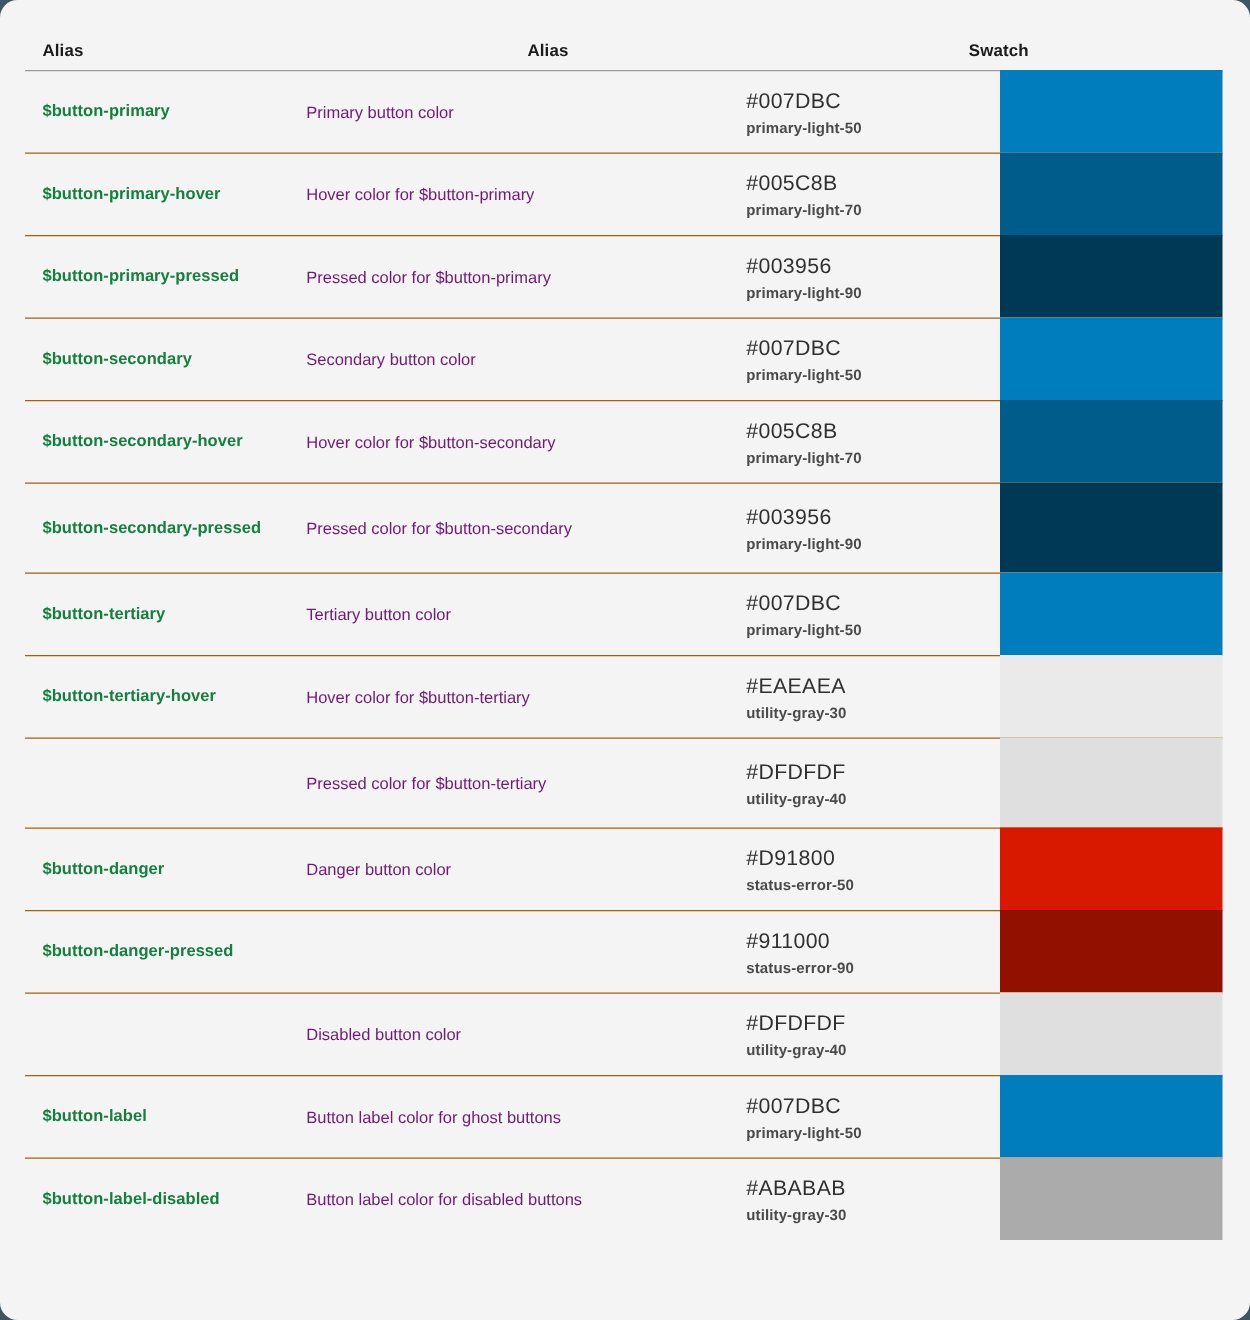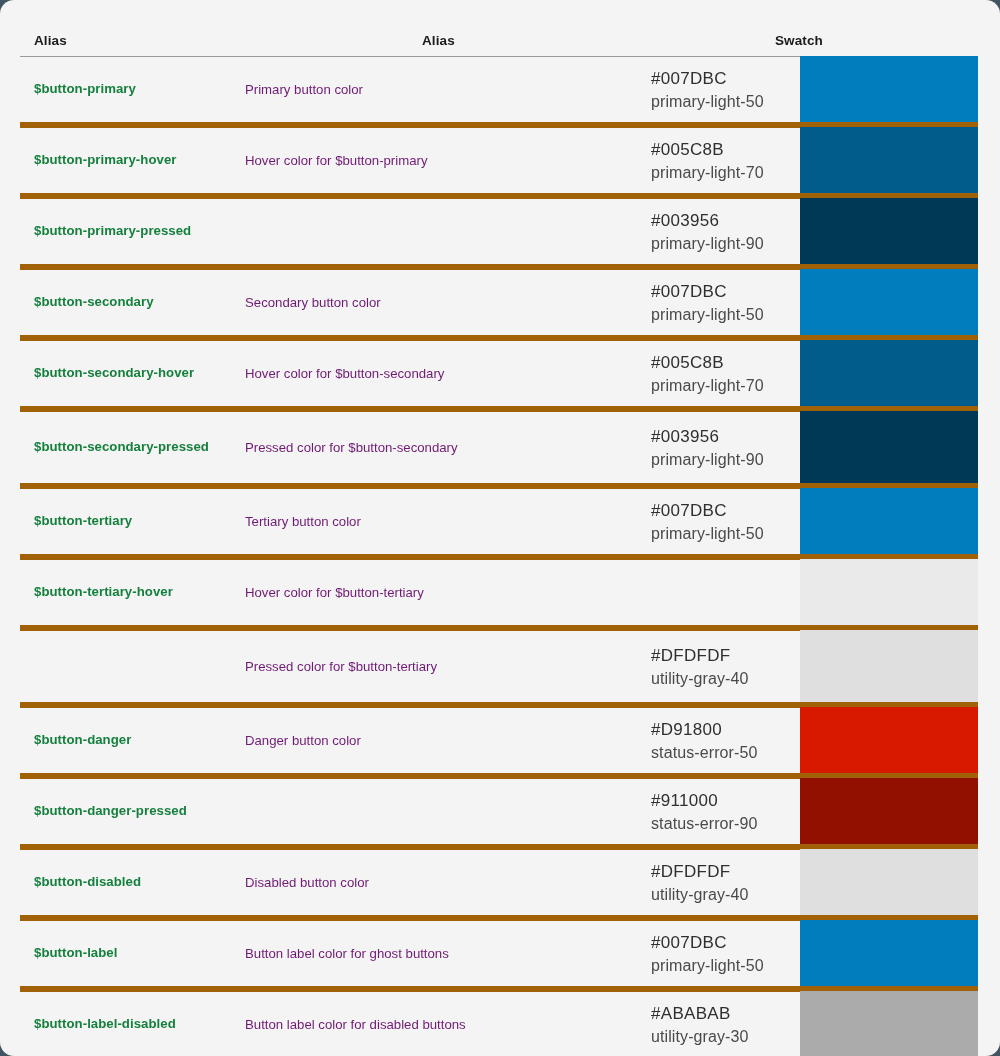--- a/index.html
+++ b/index.html
@@ -46,21 +46,21 @@
     margin-top: 36px;
   }
   .th-alias  { left: 14px; }
   .th-role   { left: 402px; }
   .th-swatch { left: 755px; text-align: center; }
 
   
   .row {
     position: relative;
     height: 65px;
-    border-top: 6px solid #a16207;
+    border-top: 1px solid #a16207;
     background: #f4f4f4;
   }
   .row:first-of-type { border-top: 1px solid #9a9a9a; }
   .row.tall { height: 71px; }
 
   .cell-alias {
     position: absolute;
     left: 14px;
     top: 0;
     width: 208px;
@@ -82,40 +82,40 @@
     height: 100%;
     display: flex;
     align-items: center;
     font-size: 13.2px;
     font-weight: 400;
     color: #701a75;
     line-height: 1.3;
   }
   .cell-hex {
     position: absolute;
-    left: 631px;
+    left: 577px;
     top: 0;
     width: 166px;
     height: 100%;
     display: flex;
     flex-direction: column;
     justify-content: center;
     align-items: flex-start;
   }
   .hex-value {
     font-size: 17px;
     font-weight: 400;
     color: #2f2f2f;
     letter-spacing: .3px;
     line-height: 1.35;
     font-family: "Liberation Sans", sans-serif;
   }
   .hex-token {
-    font-size: 16px;
-    font-weight: 400;
+    font-size: 12px;
+    font-weight: 700;
     color: #4a4a4a;
     letter-spacing: .1px;
     margin-top: 2px;
   }
   .cell-swatch {
     position: absolute;
     left: 780px;
     top: -1px;
     width: 178px;
     height: calc(100% + 1px);
@@ -155,20 +155,21 @@
           <div class="cell-hex">
             <div class="hex-value">#005C8B</div>
             <div class="hex-token">primary-light-70</div>
           </div>
           <div class="cell-swatch">
             <div class="swatch" style="background: rgb(0, 92, 139);"></div>
           </div>
         </div>
         <div class="row">
           <div class="cell-alias">$button-primary-pressed</div>
+          <div class="cell-role">Pressed color for $button-primary</div>
           <div class="cell-hex">
             <div class="hex-value">#003956</div>
             <div class="hex-token">primary-light-90</div>
           </div>
           <div class="cell-swatch">
             <div class="swatch" style="background: rgb(0, 57, 86);"></div>
           </div>
         </div>
         <div class="row">
           <div class="cell-alias">$button-secondary</div>
@@ -210,20 +211,24 @@
             <div class="hex-value">#007DBC</div>
             <div class="hex-token">primary-light-50</div>
           </div>
           <div class="cell-swatch">
             <div class="swatch" style="background: rgb(0, 125, 188);"></div>
           </div>
         </div>
         <div class="row">
           <div class="cell-alias">$button-tertiary-hover</div>
           <div class="cell-role">Hover color for $button-tertiary</div>
+          <div class="cell-hex">
+            <div class="hex-value">#EAEAEA</div>
+            <div class="hex-token">utility-gray-30</div>
+          </div>
           <div class="cell-swatch">
             <div class="swatch" style="background: rgb(234, 234, 234);"></div>
           </div>
         </div>
         <div class="row tall">
           <div class="cell-role">Pressed color for $button-tertiary</div>
           <div class="cell-hex">
             <div class="hex-value">#DFDFDF</div>
             <div class="hex-token">utility-gray-40</div>
           </div>
@@ -246,21 +251,20 @@
           <div class="cell-alias">$button-danger-pressed</div>
           <div class="cell-hex">
             <div class="hex-value">#911000</div>
             <div class="hex-token">status-error-90</div>
           </div>
           <div class="cell-swatch">
             <div class="swatch" style="background: rgb(145, 16, 0);"></div>
           </div>
         </div>
         <div class="row">
-          <div class="cell-alias">$button-disabled</div>
           <div class="cell-role">Disabled button color</div>
           <div class="cell-hex">
             <div class="hex-value">#DFDFDF</div>
             <div class="hex-token">utility-gray-40</div>
           </div>
           <div class="cell-swatch">
             <div class="swatch" style="background: rgb(223, 223, 223);"></div>
           </div>
         </div>
         <div class="row">

